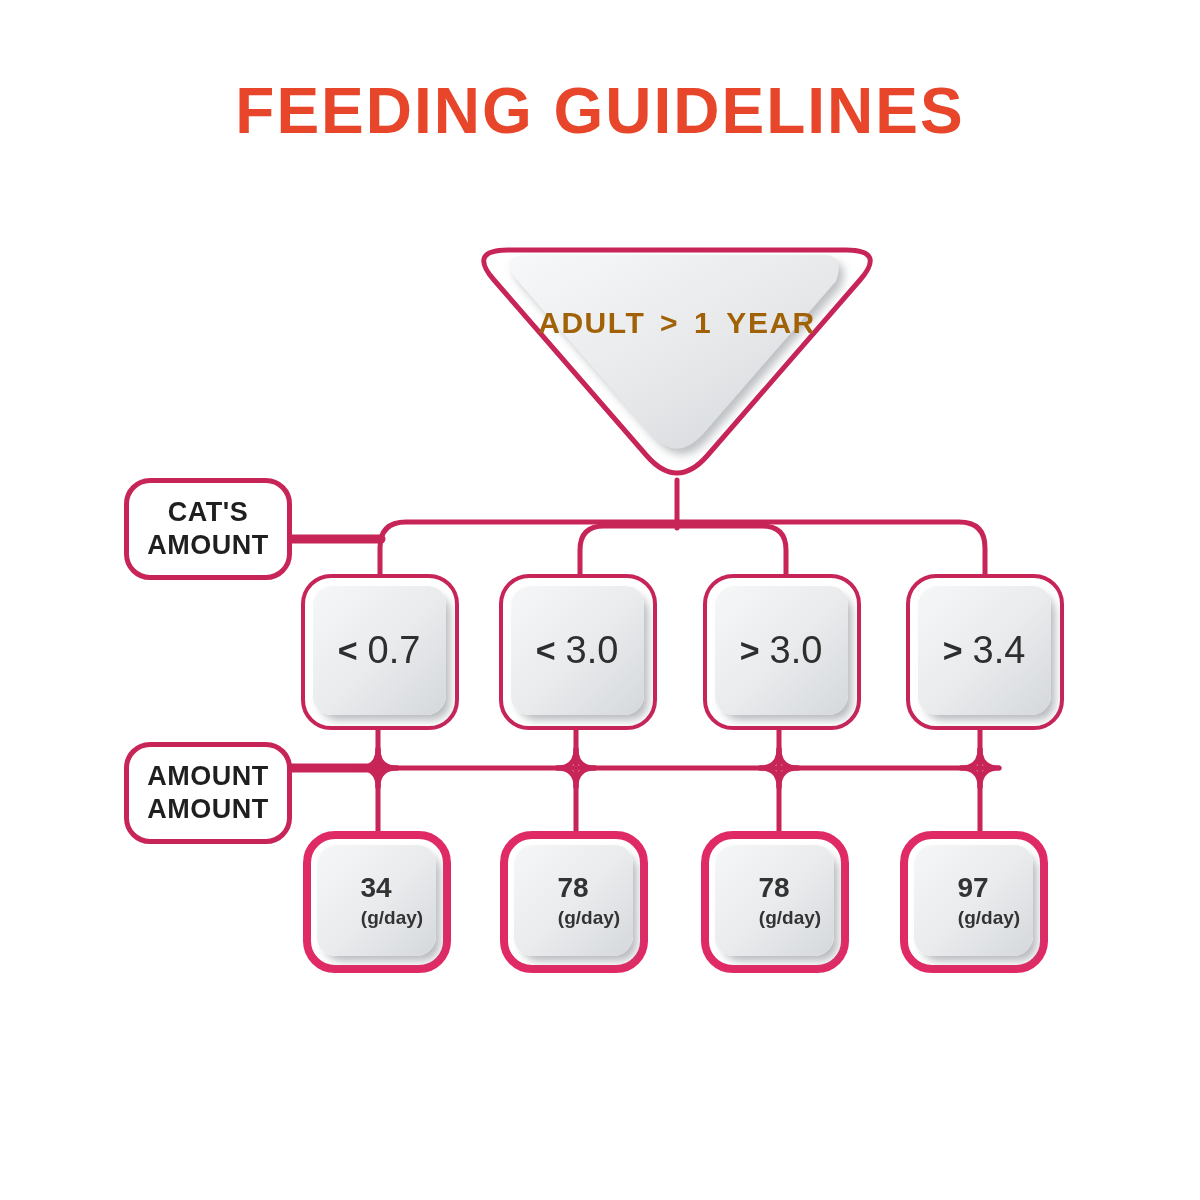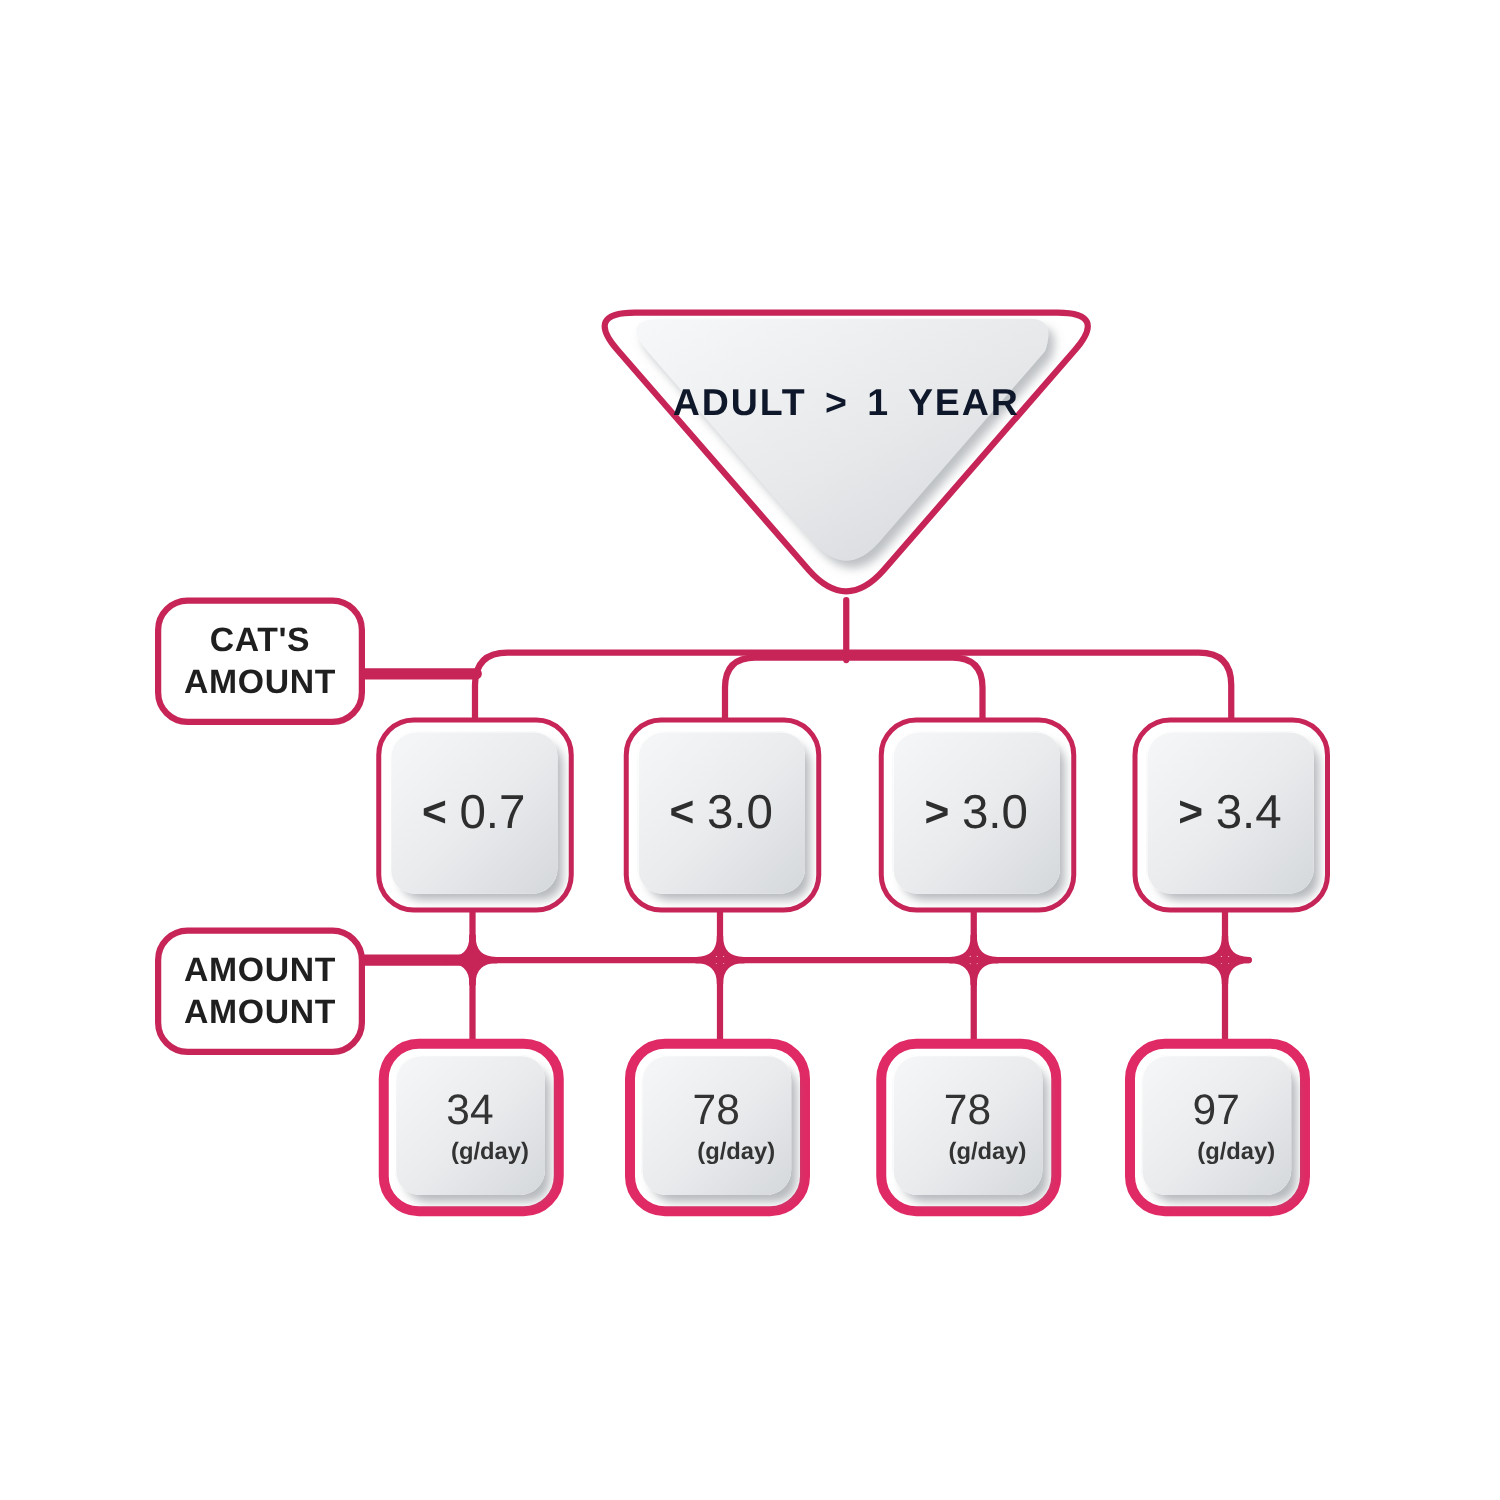--- a/index.html
+++ b/index.html
@@ -20,21 +20,21 @@
   .tri-outline{stroke:var(--line,#C72458);stroke-width:5;fill:#ffffff;}
 
   .title{
     position:absolute;left:0;top:74px;width:1200px;margin:0;
     text-align:center;font-size:64px;font-weight:700;letter-spacing:2px;
     color:var(--title,#E8462B);
   }
   .tri-label{
     position:absolute;left:468px;top:306px;width:418px;
     text-align:center;font-size:30px;font-weight:700;letter-spacing:1.5px;word-spacing:5px;
-    color:#0f172a;
+    color:#a16207;
   }
   .lbox{
     position:absolute;left:124px;width:168px;height:102px;box-sizing:border-box;
     background:#fff;border:5px solid var(--line,#C72458);border-radius:26px;
     display:flex;flex-direction:column;align-items:center;justify-content:center;
     font-size:27px;font-weight:700;letter-spacing:.5px;line-height:1.22;color:var(--dark,#1F1F1F);
   }
   .lbox.weight{top:478px;}
   .lbox.amount{top:742px;}
 
@@ -48,31 +48,32 @@
   }
   .fill{
     width:100%;height:100%;border-radius:20px;
     background:linear-gradient(135deg,#f6f7f8 0%,#e9ebed 52%,#d5d8db 100%);
     box-shadow:6px 7px 8px -2px rgba(122,128,134,.55), inset 1px 1px 0 rgba(255,255,255,.9);
     display:flex;flex-direction:column;align-items:center;justify-content:center;
   }
   .wval{display:flex;align-items:center;gap:10px;color:var(--num,#2E2E2E);}
   .wval .sym{font-weight:700;font-size:34px;}
   .wval .num{font-weight:400;font-size:38px;}
-  .aval{font-weight:400;font-size:34px;color:#333;line-height:1.3;}
+  .aval{font-weight:700;font-size:28px;color:#333;line-height:1.3;}
   .aunit{font-weight:700;font-size:19px;color:#333;line-height:1.25;margin-left:32px;}
 
   .w1{left:301px;} .w2{left:499px;} .w3{left:703px;} .w4{left:906px;}
   .a1{left:303px;} .a2{left:500px;} .a3{left:701px;} .a4{left:900px;}
 </style>
 </head>
 <body>
 
 <div class="canvas">
 
+  <h1 class="title">FEEDING GUIDELINES</h1>
 
   <svg class="wires" width="1200" height="1200" viewBox="0 0 1200 1200" aria-hidden="true">
     <defs>
       <linearGradient id="triGrad" x1="0" y1="0" x2="1" y2="1">
         <stop offset="0" stop-color="#f7f8f9"></stop>
         <stop offset="0.55" stop-color="#e6e8ea"></stop>
         <stop offset="1" stop-color="#d2d5d8"></stop>
       </linearGradient>
       <filter id="softShadow" x="-20%" y="-20%" width="150%" height="150%">
         <feDropShadow dx="5" dy="6" stdDeviation="4" flood-color="#7c8288" flood-opacity="0.5"></feDropShadow>

